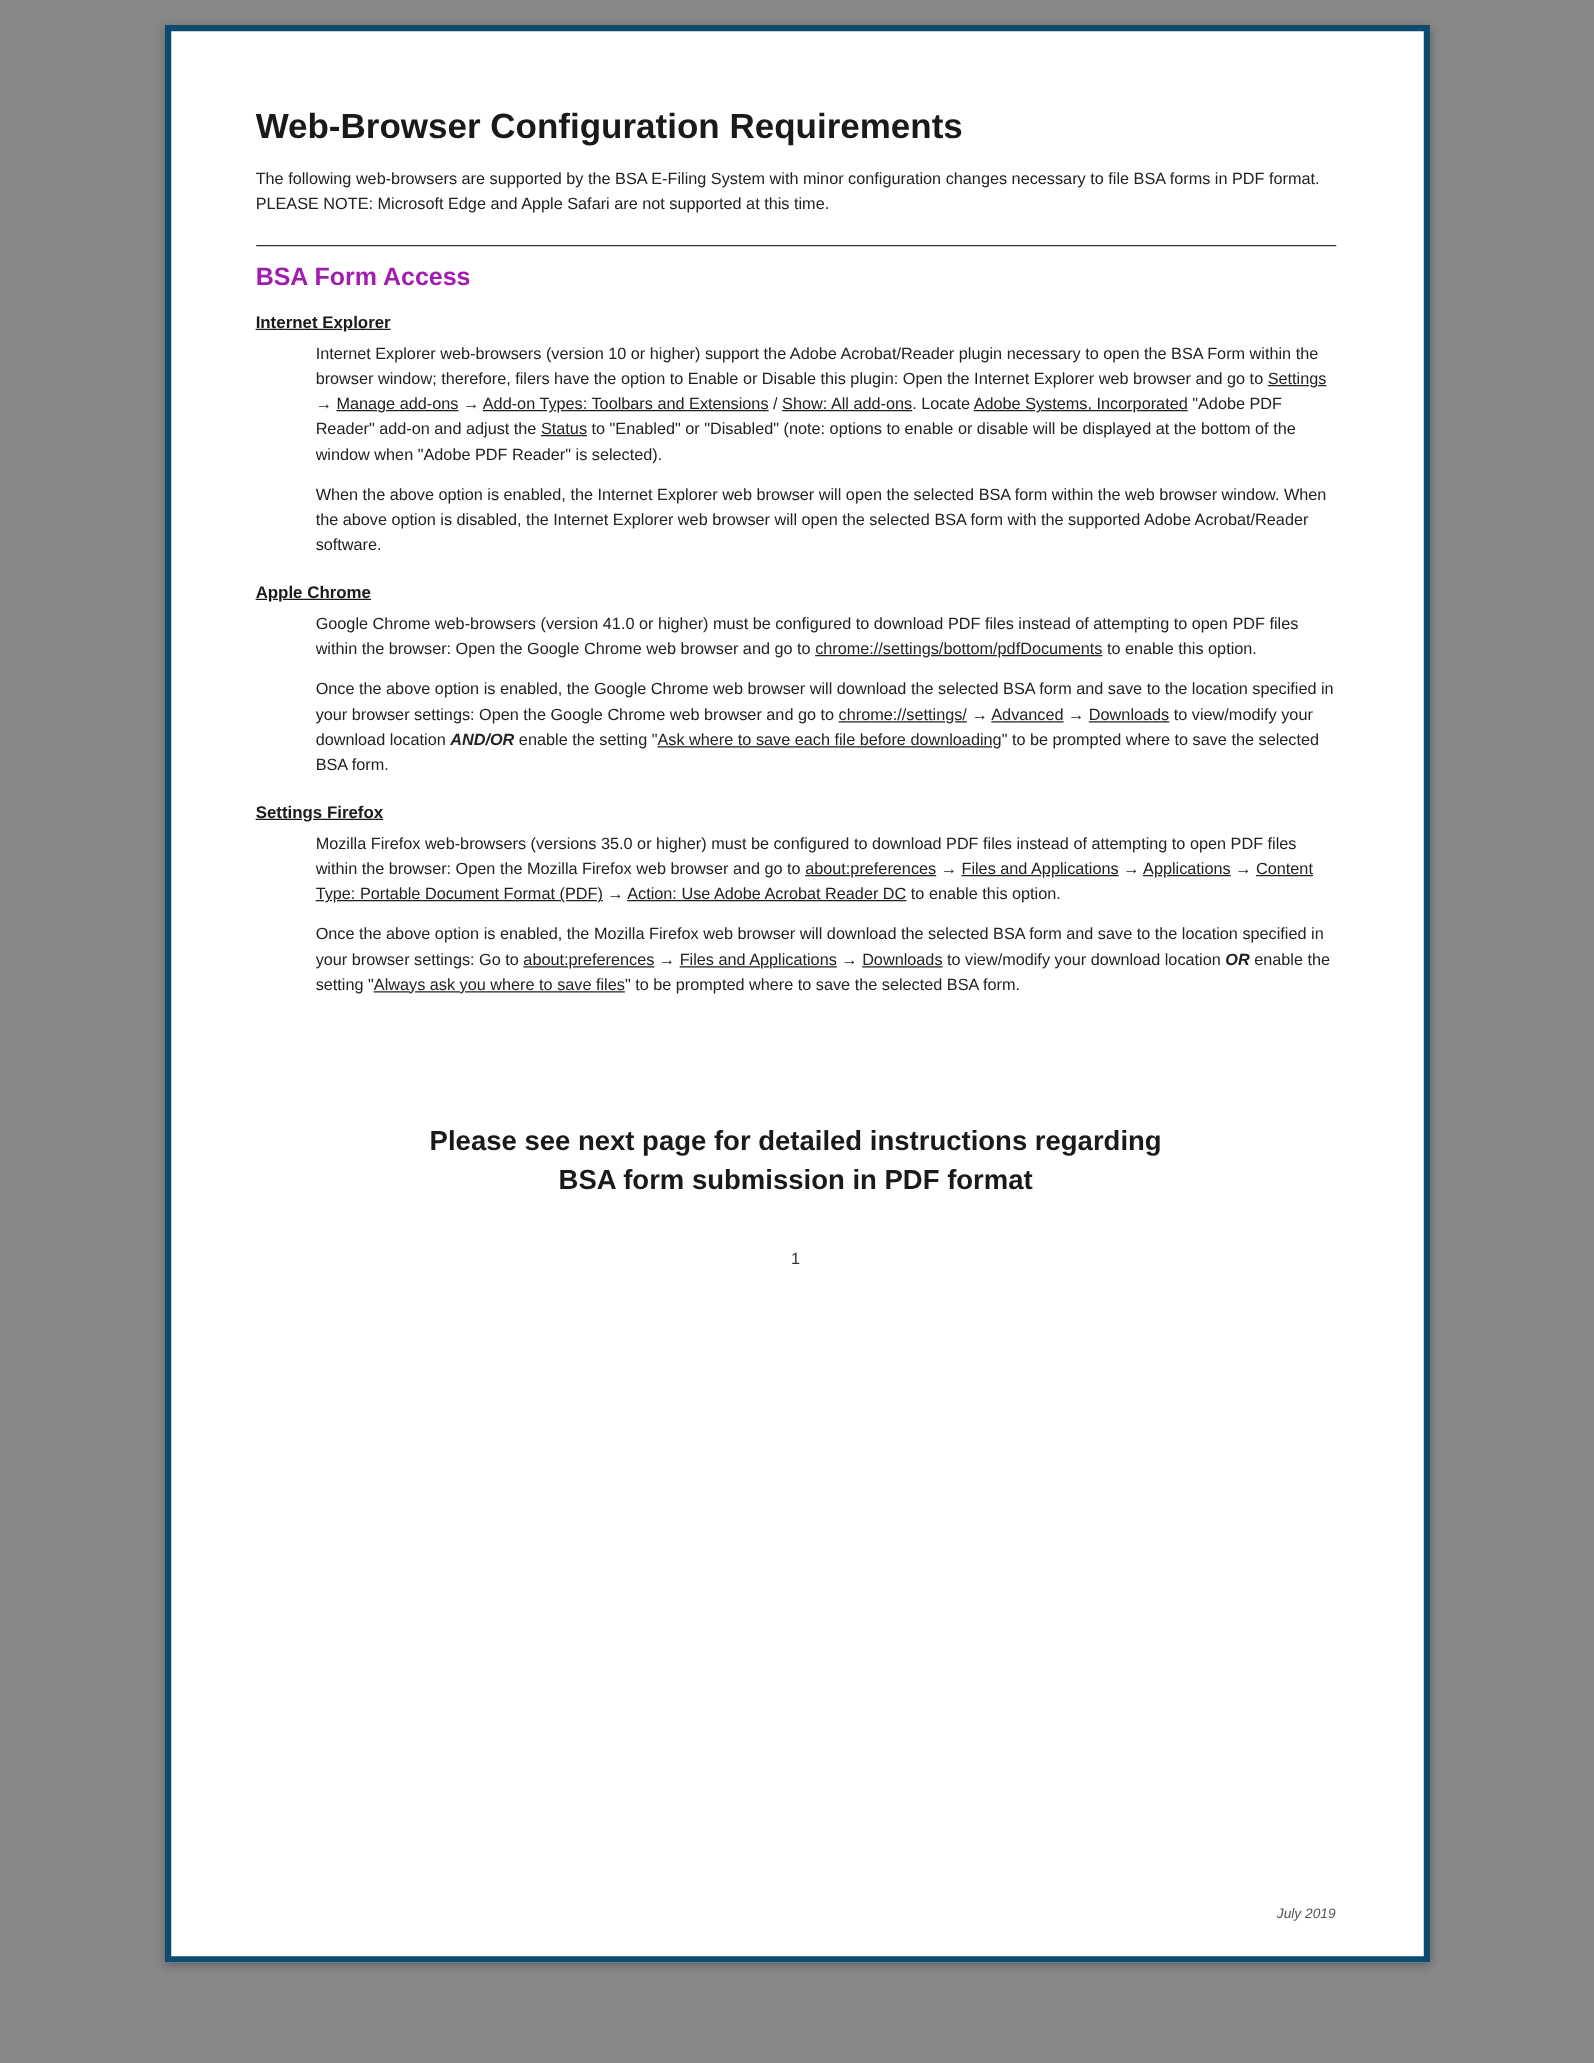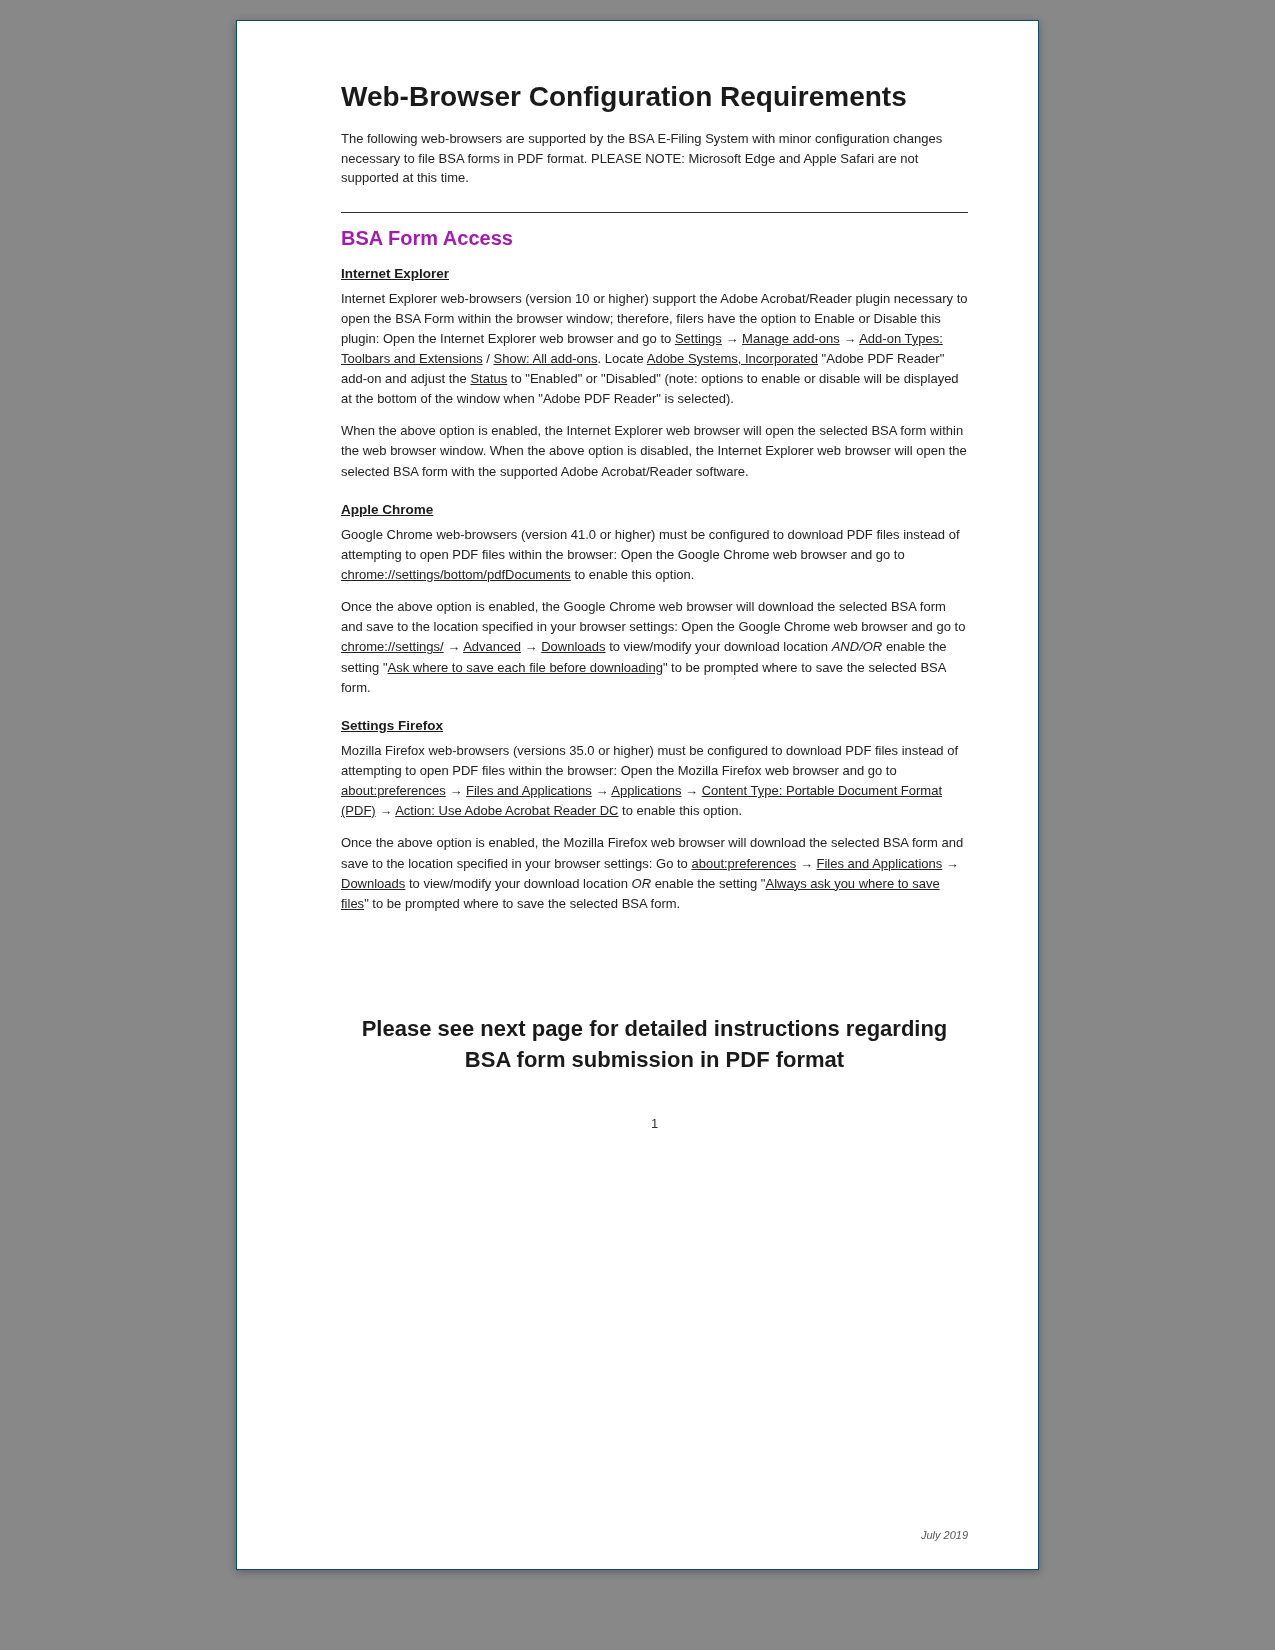--- a/index.html
+++ b/index.html
@@ -7,24 +7,24 @@
       background: #888;
       display: flex;
       justify-content: center;
       align-items: flex-start;
       min-height: 100vh;
       padding: 20px;
       font-family: Arial, Helvetica, sans-serif;
     }
     .page {
       background: #fff;
-      width: 803px;
+      width: 1012px;
       min-height: 1550px;
-      padding: 60px 70px 60px 104px;
-      border: 1px solid #0c4a6e;
+      padding: 60px 70px 60px 68px;
+      border: 5px solid #0c4a6e;
       position: relative;
       box-shadow: 0 2px 8px rgba(0,0,0,0.3);
     }
     h1 {
       font-size: 28px;
       font-weight: bold;
       color: #1a1a1a;
       margin-bottom: 16px;
       font-family: Arial, Helvetica, sans-serif;
     }
@@ -49,26 +49,28 @@
       text-decoration: underline;
     }
     .section {
       margin-bottom: 20px;
     }
     .body-text {
       font-size: 13px;
       line-height: 1.55;
       color: #222;
       margin-bottom: 12px;
+      margin-left: 48px;
     }
     .underline {
       text-decoration: underline;
     }
     .italic {
       font-style: italic;
+      font-weight: bold;
     }
     .footer-bottom {
       position: absolute;
       bottom: 28px;
       right: 70px;
       font-size: 11px;
       color: #555;
       font-style: italic;
     }
     .page-num {

